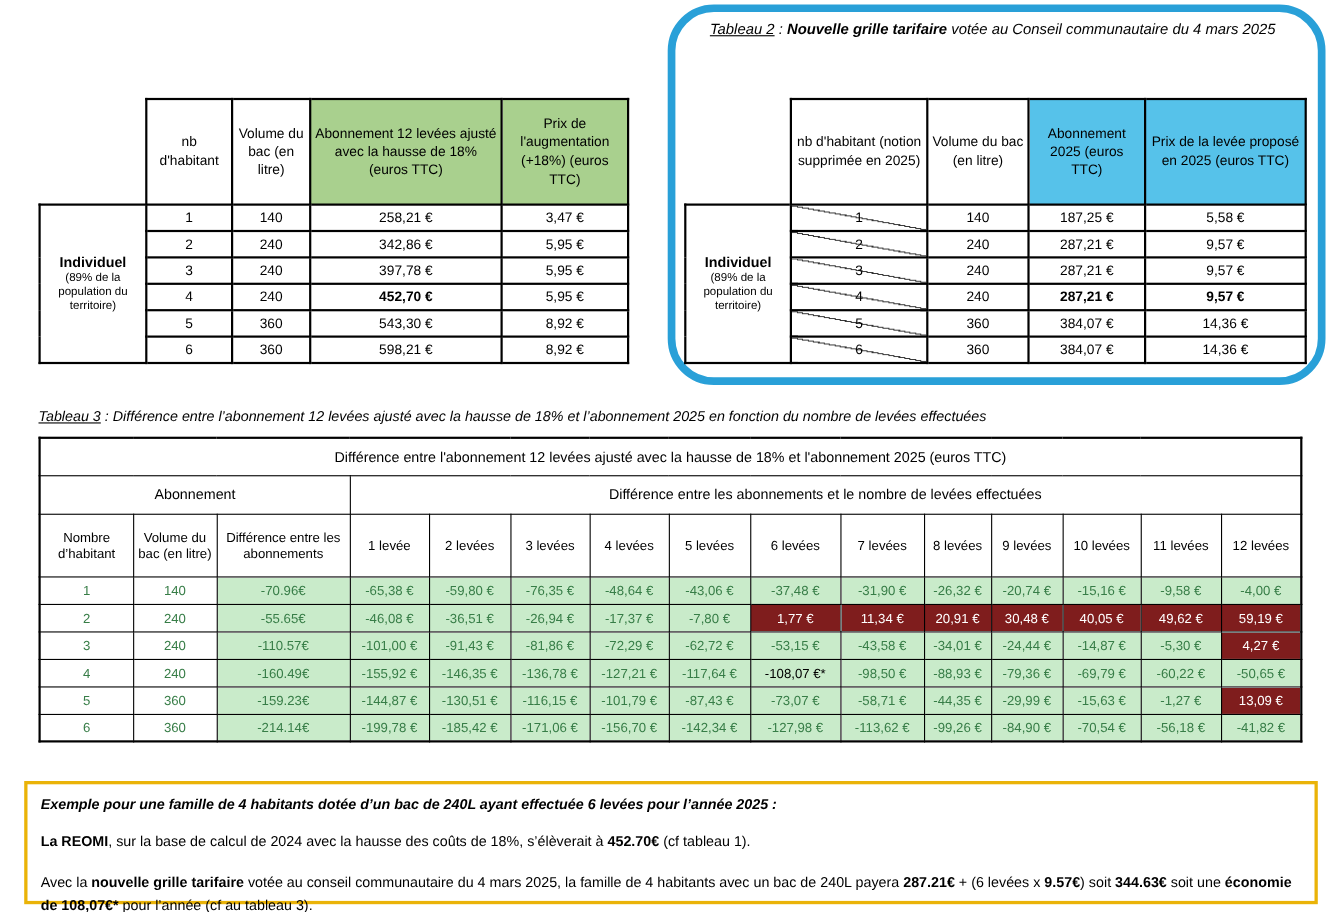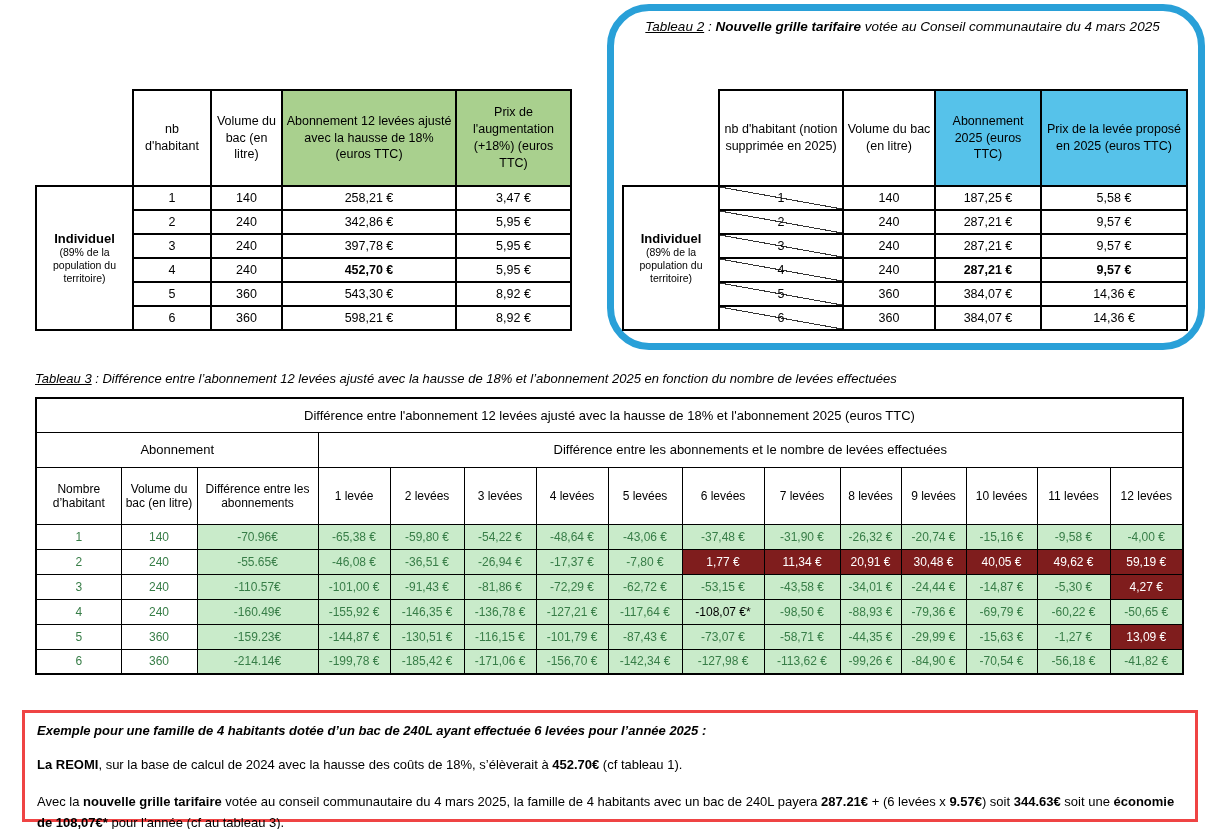--- a/index.html
+++ b/index.html
@@ -60,21 +60,21 @@
   #t3-table tr.t3-data  { height:25px; }
   #t3-table th.wide { font-size:13px; }
   .gtxt { color:#377D47; }
   .gbg  { background:#C9EBCA; }
   .red  { background:#7f1d1d; color:#fff !important; }
   td.boxed3 { border:3px solid #000; color:#000 !important; font-weight:bold; }
 
   
   #example-box {
     position:absolute; left:22px; top:710px; width:1176px; height:112px;
-    border:3px solid #ef4444; box-sizing:border-box; padding:6px 12px;
+    border:3px solid #eab308; box-sizing:border-box; padding:6px 12px;
     font-size:13px; line-height:1.3;
   }
   #example-box p { margin:0; }
   p.ex1 { font-weight:bold; font-style:italic; margin-top:4px !important; }
   p.ex2 { margin-top:17px !important; }
   p.ex3 { margin-top:17px !important; line-height:1.65 !important; }
 </style>
 </head>
 <body>
 
@@ -257,21 +257,21 @@
         <th>12 levées</th>
       </tr>
     </tbody>
     <tbody id="t3-body">
         <tr class="t3-data">
           <td class="gtxt">1</td>
           <td class="gtxt">140</td>
           <td class="gbg gtxt">-70.96€</td>
           <td class="gbg gtxt">-65,38 €</td>
           <td class="gbg gtxt">-59,80 €</td>
-          <td class="gbg gtxt">-54,22 €</td>
+          <td class="gbg gtxt">-76,35 €</td>
           <td class="gbg gtxt">-48,64 €</td>
           <td class="gbg gtxt">-43,06 €</td>
           <td class="gbg gtxt">-37,48 €</td>
           <td class="gbg gtxt">-31,90 €</td>
           <td class="gbg gtxt">-26,32 €</td>
           <td class="gbg gtxt">-20,74 €</td>
           <td class="gbg gtxt">-15,16 €</td>
           <td class="gbg gtxt">-9,58 €</td>
           <td class="gbg gtxt">-4,00 €</td>
         </tr>

